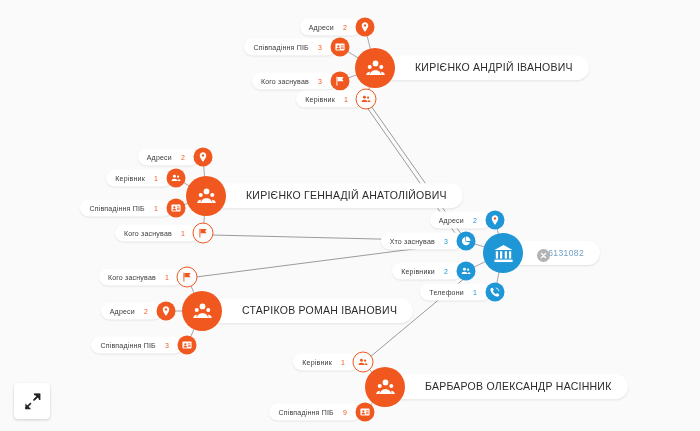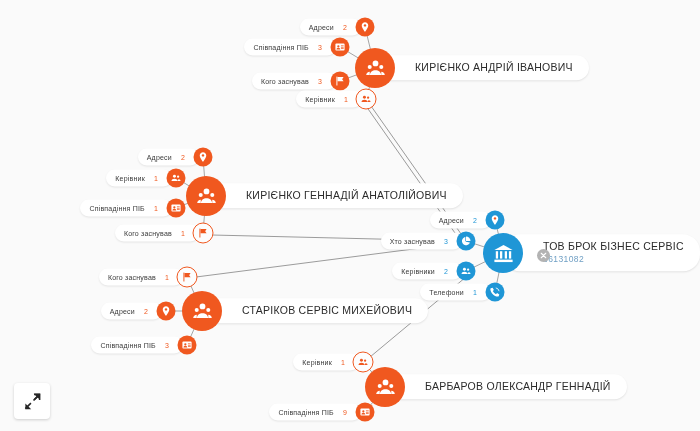--- a/index.html
+++ b/index.html
@@ -306,21 +306,21 @@
           <span class="ct orange">1</span>
         </div>
         <div class="sat-dot hollow-o">
           <svg width="11" height="11" viewBox="0 0 24 24">
             <rect x="4.2" y="2.4" width="2.1" height="19.4" fill="#f0581f"></rect>
             <path d="M6.6 3.4h13.2l-3.1 4.6 3.1 4.6H6.6z" fill="#f0581f"></path>
           </svg>
         </div>
       </div>
       <div class="node-plate" style="left: 202px; top: 311px;">
-        <span class="nm">СТАРІКОВ СЕРВІС МИХЕЙОВИЧ</span>
+        <span class="nm">СТАРІКОВ РОМАН ІВАНОВИЧ</span>
       </div>
       <div class="node" style="left: 202px; top: 311px;">
         <div class="node-circle orange" style="width: 40px; height: 40px;">
           <svg width="21" height="21" viewBox="0 0 24 24">
             <circle cx="12" cy="6.2" r="3.3" fill="#ffffff"></circle>
             <path d="M5.6 19.5c0-3.4 2.9-5.6 6.4-5.6s6.4 2.2 6.4 5.6z" fill="#ffffff"></path>
             <circle cx="5.4" cy="10.4" r="2.3" fill="#ffffff"></circle>
             <circle cx="18.6" cy="10.4" r="2.3" fill="#ffffff"></circle>
             <path d="M1.4 19.5c0-2.4 1.8-3.9 4-3.9v3.9z" fill="#ffffff"></path>
             <path d="M22.6 19.5c0-2.4-1.8-3.9-4-3.9v3.9z" fill="#ffffff"></path>
@@ -361,21 +361,21 @@
             <rect x="2" y="4.4" width="20" height="15.2" rx="2" fill="#ffffff"></rect>
             <circle cx="8.4" cy="10.6" r="2.5" fill="#f0581f"></circle>
             <path d="M4.3 17.2c0-2.2 1.9-3.4 4.1-3.4s4.1 1.2 4.1 3.4z" fill="#f0581f"></path>
             <rect x="14" y="8.6" width="6" height="1.6" fill="#f0581f"></rect>
             <rect x="14" y="11.7" width="6" height="1.6" fill="#f0581f"></rect>
             <rect x="14" y="14.8" width="6" height="1.6" fill="#f0581f"></rect>
           </svg>
         </div>
       </div>
       <div class="node-plate" style="left: 385px; top: 387px;">
-        <span class="nm">БАРБАРОВ ОЛЕКСАНДР ГЕННАДІЙ</span>
+        <span class="nm">БАРБАРОВ ОЛЕКСАНДР НАСІННИК</span>
       </div>
       <div class="node" style="left: 385px; top: 387px;">
         <div class="node-circle orange" style="width: 40px; height: 40px;">
           <svg width="21" height="21" viewBox="0 0 24 24">
             <circle cx="12" cy="6.2" r="3.3" fill="#ffffff"></circle>
             <path d="M5.6 19.5c0-3.4 2.9-5.6 6.4-5.6s6.4 2.2 6.4 5.6z" fill="#ffffff"></path>
             <circle cx="5.4" cy="10.4" r="2.3" fill="#ffffff"></circle>
             <circle cx="18.6" cy="10.4" r="2.3" fill="#ffffff"></circle>
             <path d="M1.4 19.5c0-2.4 1.8-3.9 4-3.9v3.9z" fill="#ffffff"></path>
             <path d="M22.6 19.5c0-2.4-1.8-3.9-4-3.9v3.9z" fill="#ffffff"></path>
@@ -406,21 +406,20 @@
             <rect x="2" y="4.4" width="20" height="15.2" rx="2" fill="#ffffff"></rect>
             <circle cx="8.4" cy="10.6" r="2.5" fill="#f0581f"></circle>
             <path d="M4.3 17.2c0-2.2 1.9-3.4 4.1-3.4s4.1 1.2 4.1 3.4z" fill="#f0581f"></path>
             <rect x="14" y="8.6" width="6" height="1.6" fill="#f0581f"></rect>
             <rect x="14" y="11.7" width="6" height="1.6" fill="#f0581f"></rect>
             <rect x="14" y="14.8" width="6" height="1.6" fill="#f0581f"></rect>
           </svg>
         </div>
       </div>
       <div class="node-plate" style="left: 503px; top: 253px;">
-        <span class="nm">ТОВ БРОК БІЗНЕС СЕРВІС</span>
         <span class="sub">36131082</span>
       </div>
       <div class="node" style="left: 503px; top: 253px;">
         <div class="node-circle blue" style="width: 40px; height: 40px;">
           <svg width="21" height="21" viewBox="0 0 24 24">
             <path d="M12 2.2 22.4 8H1.6z" fill="#ffffff"></path>
             <rect x="3.2" y="9.4" width="2.6" height="8.4" fill="#ffffff"></rect>
             <rect x="8" y="9.4" width="2.6" height="8.4" fill="#ffffff"></rect>
             <rect x="13.4" y="9.4" width="2.6" height="8.4" fill="#ffffff"></rect>
             <rect x="18.2" y="9.4" width="2.6" height="8.4" fill="#ffffff"></rect>

